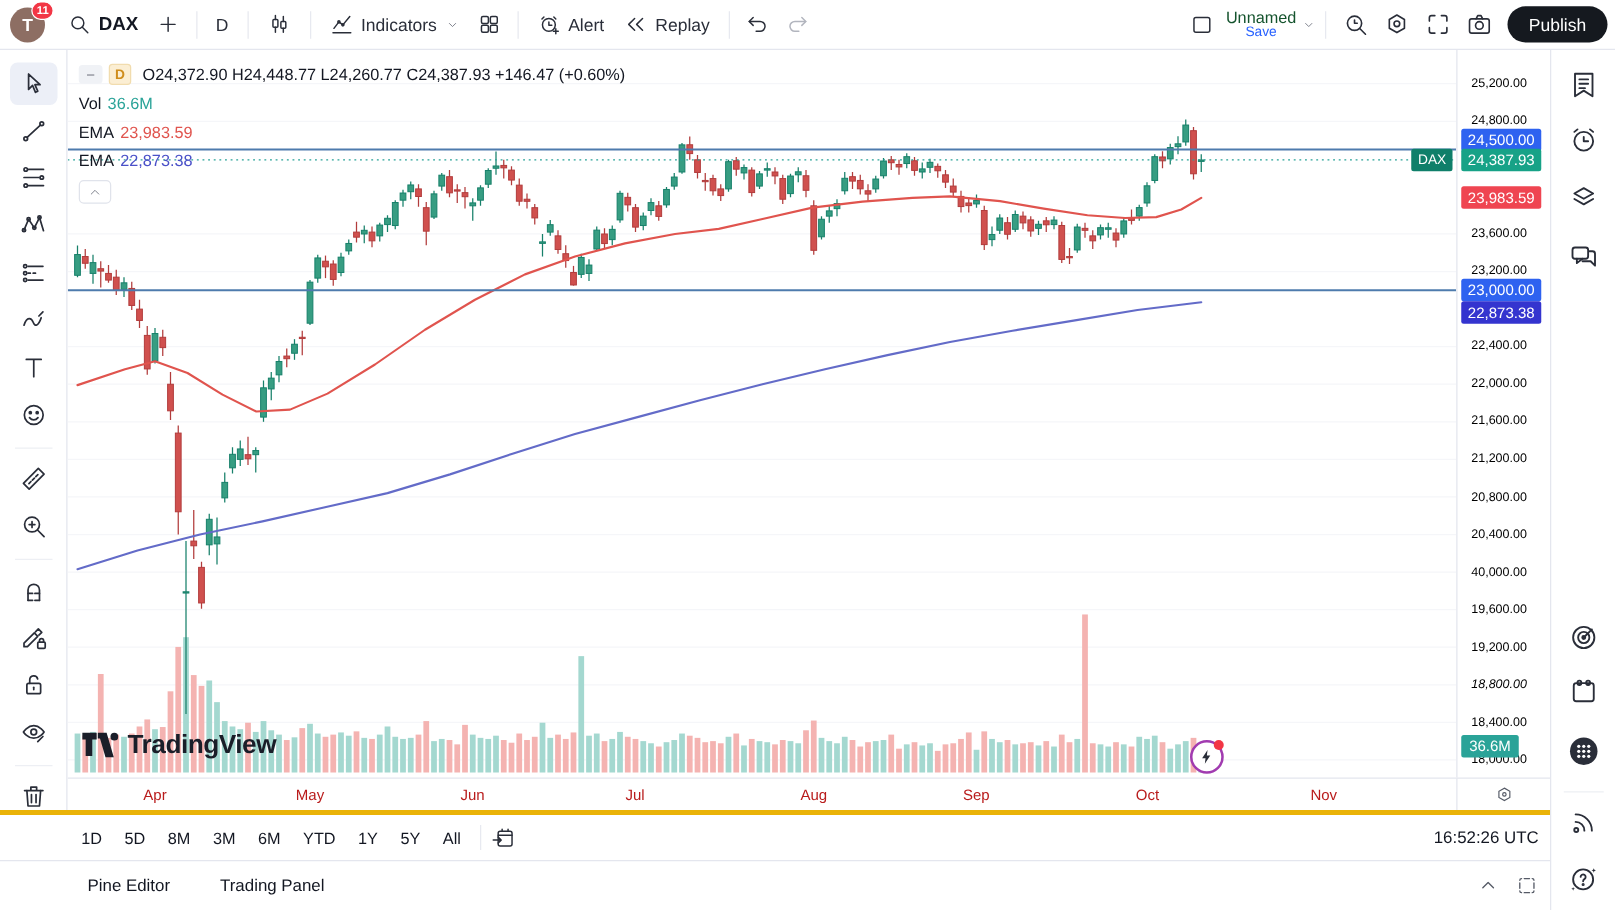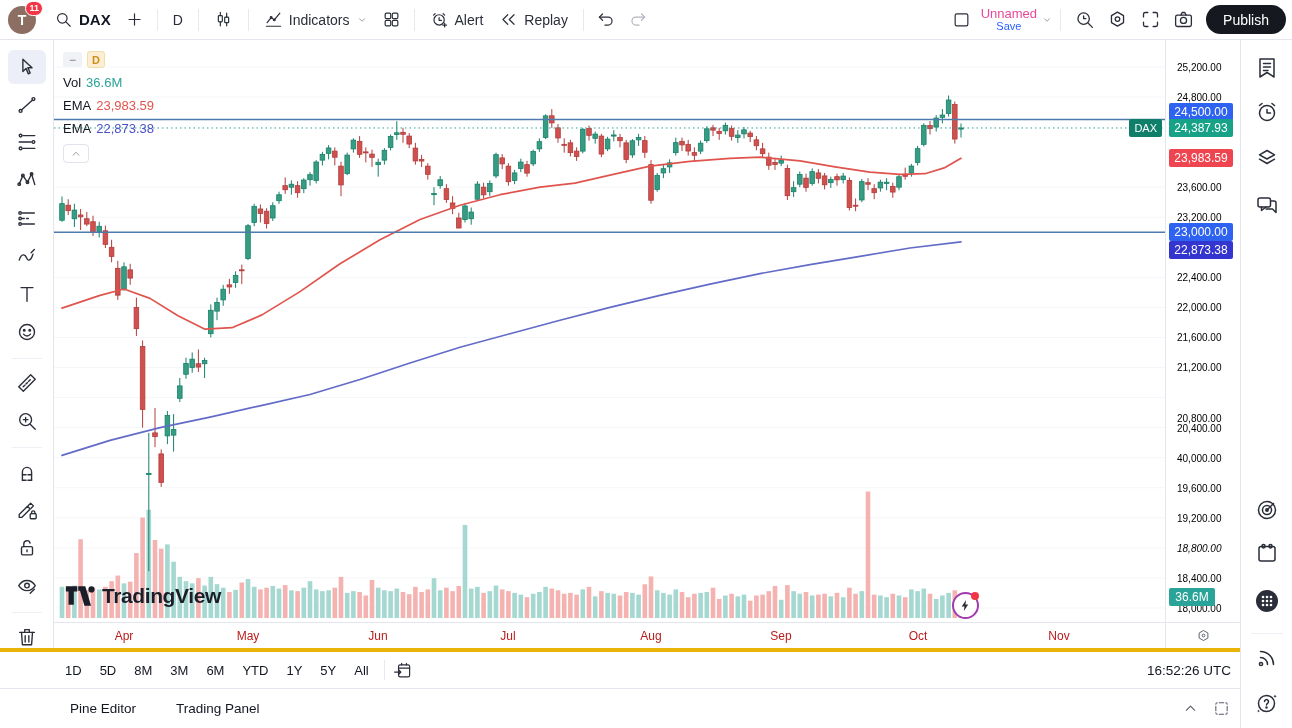--- a/index.html
+++ b/index.html
@@ -16,21 +16,21 @@
   .hbtn{display:flex;align-items:center;gap:6px;padding:0 8px;height:30px;border-radius:6px;cursor:pointer;color:#2a2e39;font-size:14px;white-space:nowrap;}
   .avatar{position:relative;width:28px;height:28px;border-radius:50%;background:#8d6e63;color:#fff;display:flex;align-items:center;justify-content:center;font-size:14px;font-weight:bold;cursor:pointer;}
   .avatar .nbadge{position:absolute;top:-5px;right:-7px;min-width:16px;height:15px;border-radius:8px;background:#f23645;color:#fff;font-size:9px;font-weight:bold;display:flex;align-items:center;justify-content:center;padding:0 3px;border:1.5px solid #fff;}
   .sym{font-weight:bold;font-size:15px;color:#131722;}
   .interval{font-size:14px;color:#2a2e39;}
   .icon18{width:19px;height:19px;}
   .icon20{width:21px;height:21px;}
   .caret{width:12px;height:12px;color:#787b86;}
   .redo{color:#b2b5be;}
   .layoutname{display:flex;flex-direction:column;align-items:center;line-height:1.05;cursor:pointer;padding:0 4px;}
-  .layoutname .nm{font-size:13px;color:#ec4899;}
+  .layoutname .nm{font-size:13px;color:#14532d;}
   .layoutname .sv{font-size:11px;color:#2962ff;}
   .publish{background:#15191f;color:#fff;font-size:14px;border:none;border-radius:15px;height:29px;padding:0 17px;margin-left:6px;cursor:pointer;font-family:inherit;}
   
   .ltoolbar{position:absolute;left:0;top:40px;width:54px;height:608px;background:#fff;border-right:1px solid #e4e6ee;z-index:20;}
   .tool{position:absolute;left:8px;width:38px;height:34px;display:flex;align-items:center;justify-content:center;color:#2a2e39;border-radius:6px;cursor:pointer;}
   .tool.active{background:#eceff7;}
   .tool svg{width:22px;height:22px;}
   .ldiv{position:absolute;left:12px;width:30px;height:1px;background:#edeff4;}
   
   .chartwrap{position:absolute;left:54px;top:40px;width:1111px;height:582px;background:#fff;overflow:hidden;}
@@ -846,20 +846,27 @@
         <path d="M8.0,268.1 L46.0,255.4 L70.0,249.0 L96.0,258.4 L124.0,275.7 L151.0,289.2 L178.0,287.7 L208.0,274.9 L246.0,251.6 L286.0,223.8 L326.0,199.8 L366.0,179.5 L406.0,165.2 L446.0,154.7 L486.0,147.2 L521.0,143.1 L556.0,135.2 L596.0,126.1 L636.0,121.3 L676.0,118.3 L706.0,117.1 L746.0,120.9 L781.0,126.9 L816.0,132.2 L846.0,134.4 L871.0,133.7 L891.0,127.6 L907.0,118.3" fill="none" stroke="#e0544e" stroke-width="1.7" stroke-linejoin="round" stroke-linecap="round"></path>
         <line x1="0" x2="1111" y1="79.56423741547708" y2="79.56423741547708" stroke="#4e7bad" stroke-width="1.6"></line>
         <line x1="0" x2="1111" y1="192.26145755071374" y2="192.26145755071374" stroke="#4e7bad" stroke-width="1.6"></line>
         <line x1="0" x2="1111" y1="87.98422238918104" y2="87.98422238918104" stroke="#2aa398" stroke-width="1" stroke-dasharray="1.5,3"></line>
       </svg>
 
     <div class="legend">
       <div class="lrow">
         <span class="minuspill">−</span>
         <span class="dbadge">D</span>
+        <span class="ohlc" style="margin-left:4px">
+          <span class="lbl">O</span><span>24,372.90</span>
+          <span class="lbl">H</span><span>24,448.77</span>
+          <span class="lbl">L</span><span>24,260.77</span>
+          <span class="lbl">C</span><span>24,387.93</span>
+          <span>+146.47 (+0.60%)</span>
+        </span>
       </div>
       <div class="lrow">
         <span class="lbl">Vol</span>
         <span class="val-vol">36.6M</span>
       </div>
       <div class="lrow">
         <span class="lbl">EMA</span>
         <span class="val-emaf">23,983.59</span>
       </div>
       <div class="lrow">
@@ -894,21 +901,21 @@
 
   <div class="paxis" id="paxis">
       <div class="plabel" style="top: 27px;">25,200.00</div>
       <div class="plabel" style="top: 57px;">24,800.00</div>
       <div class="plabel" style="top: 147px;">23,600.00</div>
       <div class="plabel" style="top: 177px;">23,200.00</div>
       <div class="plabel" style="top: 237px;">22,400.00</div>
       <div class="plabel" style="top: 267px;">22,000.00</div>
       <div class="plabel" style="top: 297px;">21,600.00</div>
       <div class="plabel" style="top: 327px;">21,200.00</div>
-      <div class="plabel" style="top: 358px; margin-top: 20px;">20,800.00</div>
+      <div class="plabel" style="top: 358px;">20,800.00</div>
       <div class="plabel" style="top: 388px;">20,400.00</div>
       <div class="plabel" style="top: 418px;">40,000.00</div>
       <div class="plabel" style="top: 448px;">19,600.00</div>
       <div class="plabel" style="top: 478px;">19,200.00</div>
       <div class="plabel" style="top: 508px; font-style: italic;">18,800.00</div>
       <div class="plabel" style="top: 538px;">18,400.00</div>
       <div class="plabel" style="top: 568px;">18,000.00</div>
       <div class="pbadge" style="top: 72px; background: rgb(46, 98, 240);">24,500.00</div>
       <div class="pbadge" style="top: 88px; background: rgb(23, 162, 135);">24,387.93<span class="tag" style="background: rgb(15, 127, 106);">DAX</span></div>
       <div class="pbadge" style="top: 118px; background: rgb(239, 69, 81);">23,983.59</div>

